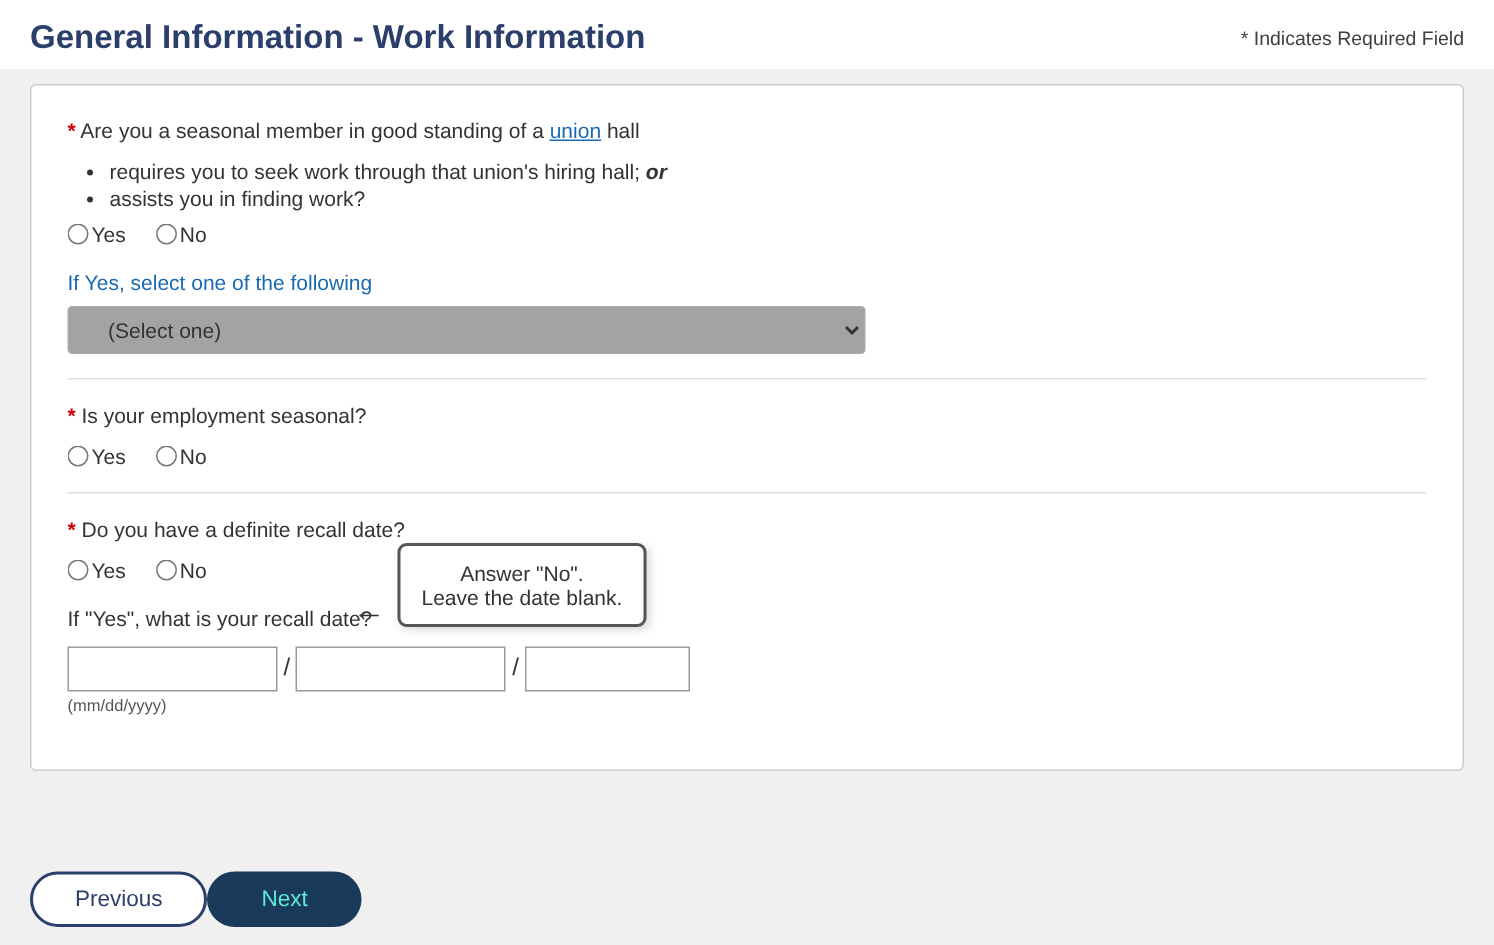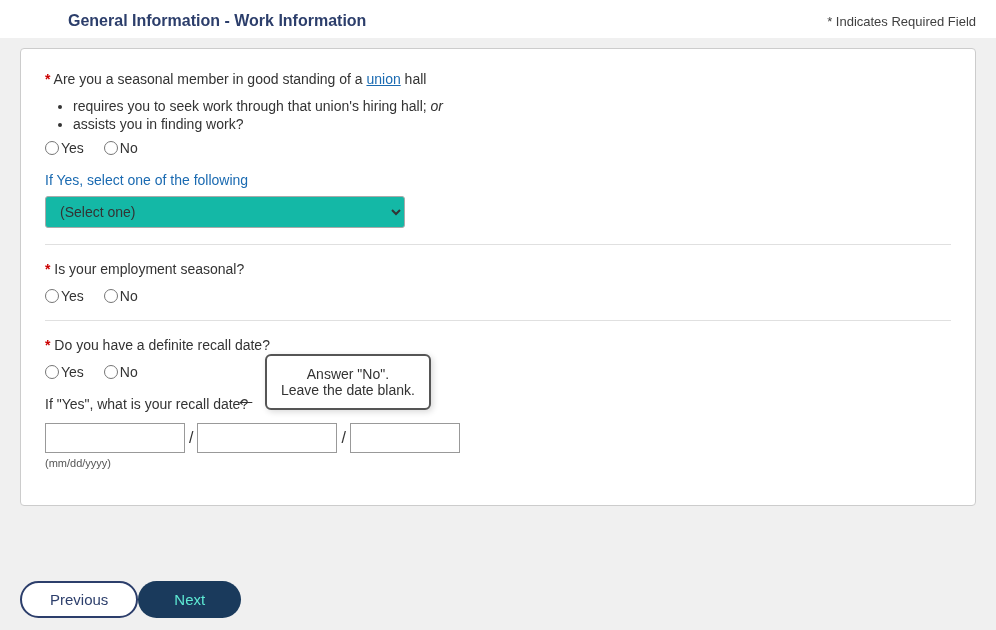--- a/index.html
+++ b/index.html
@@ -16,24 +16,23 @@
 
     .page-header {
       display: flex;
       justify-content: space-between;
       align-items: center;
       padding: 12px 20px 8px 20px;
       background: #fff;
     }
 
     .page-title {
-      font-size: 16px;
+      font-size: 22px;
       font-weight: bold;
       color: #2c3e6b;
-      margin-left: 48px;
     }
 
     .required-indicator {
       font-size: 13px;
       color: #404040;
     }
 
     .main-content {
       flex: 1;
       padding: 10px 20px;
@@ -73,21 +72,21 @@
       margin-bottom: 8px;
     }
 
     .bullet-list li {
       margin-bottom: 2px;
       color: #333;
     }
 
     .italic-or {
       font-style: italic;
-      font-weight: normal;
+      font-weight: bold;
     }
 
     .radio-group {
       display: flex;
       align-items: center;
       gap: 20px;
       margin-top: 6px;
     }
 
     .radio-option {
@@ -109,27 +108,27 @@
     }
 
     .sub-question-label {
       color: #1a6ab1;
       margin-bottom: 8px;
       margin-top: 10px;
       font-size: 14px;
     }
 
     .select-dropdown {
-      width: 360px;
-      padding: 6px 10px;
+      width: 532px;
+      padding: 6px 22px;
       border: 1px solid #aaa;
       border-radius: 3px;
       font-size: 14px;
       color: #333;
-      background: #14b8a6;
+      background: #a3a3a3;
       cursor: pointer;
     }
 
     .divider {
       border: none;
       border-top: 1px solid #e0e0e0;
       margin: 14px 0;
     }
 
     .recall-date-section {

